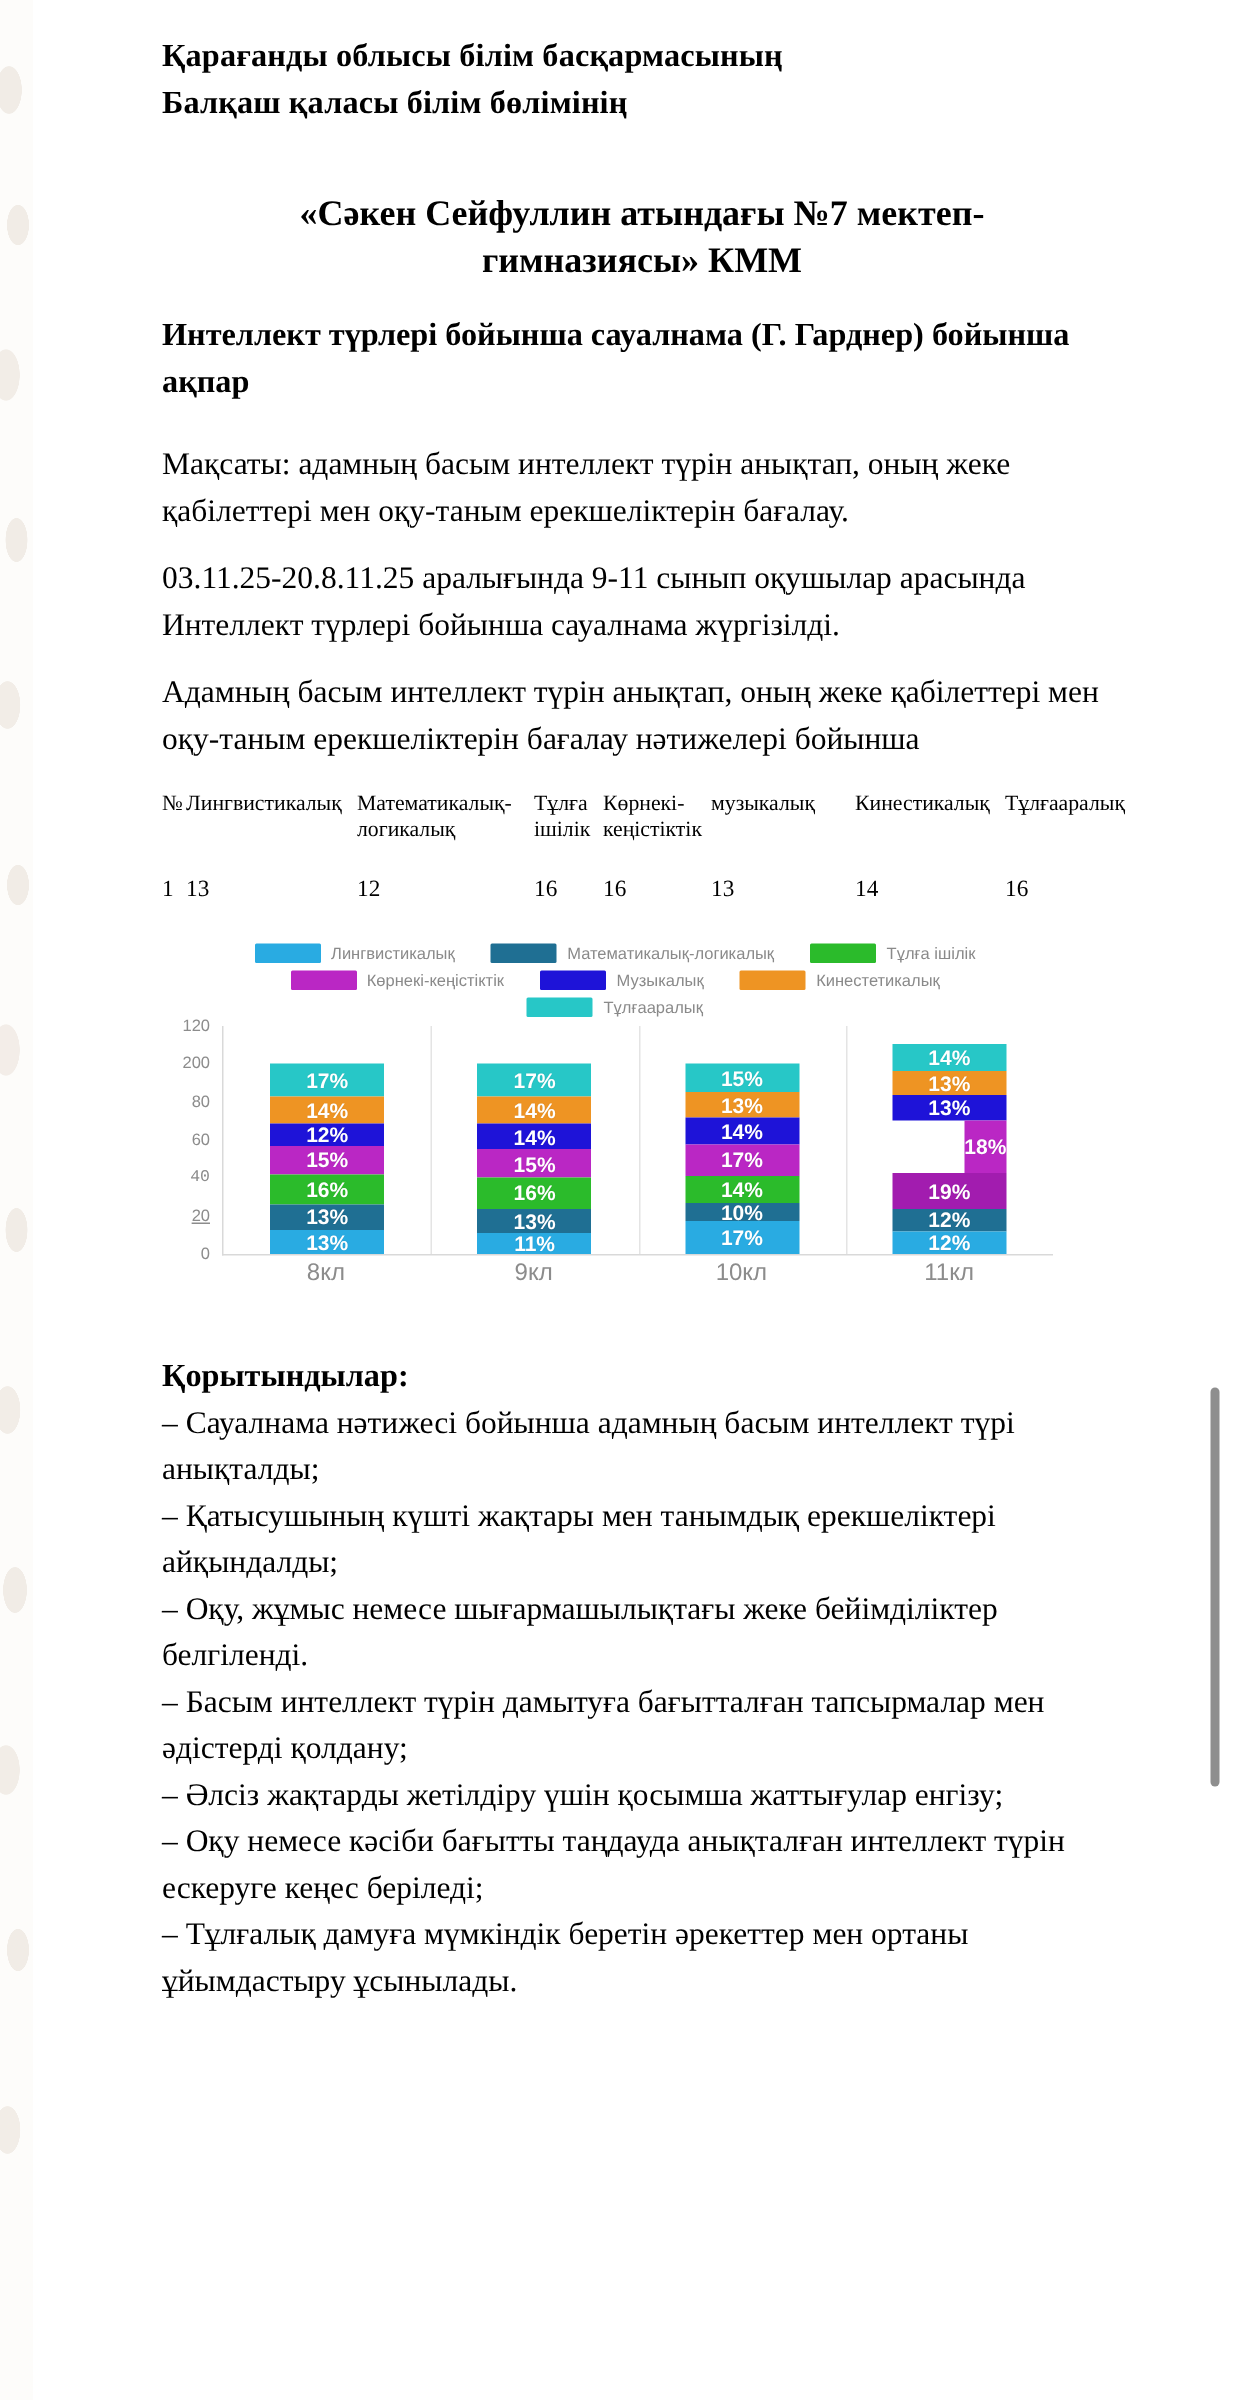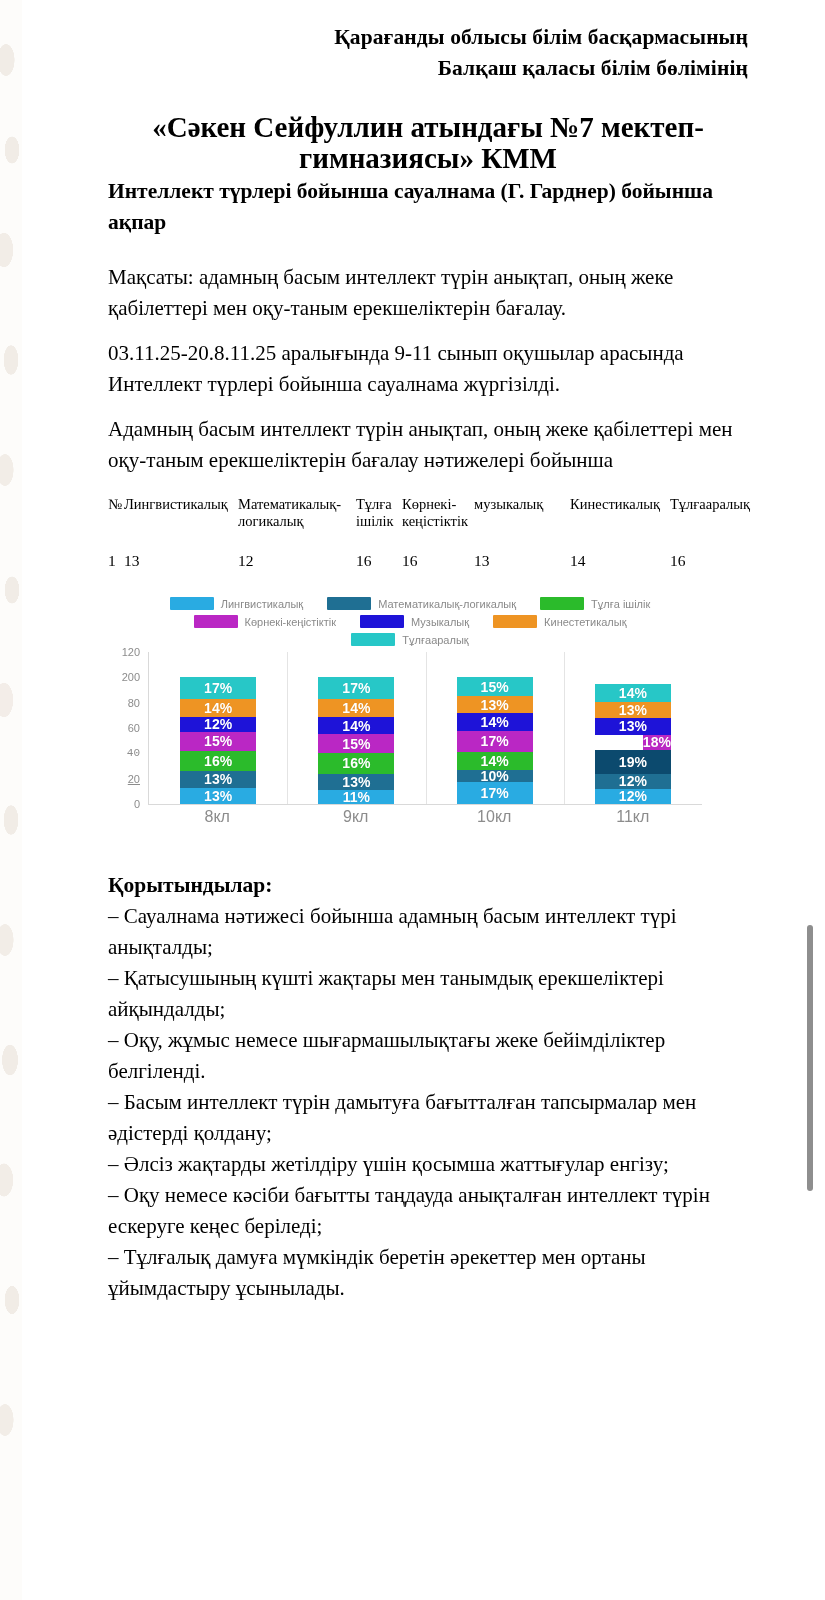--- a/index.html
+++ b/index.html
@@ -52,31 +52,31 @@
     position: absolute;
     left: 108px;
     top: 0;
     width: 640px;
   }
 
   h1.doc-title {
     font-size: 21.5px;
     line-height: 31px;
     font-weight: bold;
-    text-align: right;
+    text-align: left;
     margin: 0;
     padding-top: 22px;
     letter-spacing: .1px;
   }
   h2.doc-subtitle {
-    font-size: 29px;
+    font-size: 24px;
     line-height: 31px;
     font-weight: bold;
     text-align: center;
-    margin: 0;
+    margin: 16px;
     padding-top: 28px;
   }
   h3.doc-section-title {
     font-size: 21.5px;
     line-height: 31px;
     font-weight: bold;
     text-align: left;
     margin: 0;
     padding-top: 2px;
   }
@@ -387,22 +387,22 @@
                   <div class="seg" style="background: rgb(186, 39, 196); height: 21.5333px;">17%</div>
                   <div class="seg" style="background: rgb(30, 19, 216); height: 17.7333px;">14%</div>
                   <div class="seg" style="background: rgb(238, 148, 35); height: 16.4667px;">13%</div>
                   <div class="seg" style="background: rgb(39, 199, 199); height: 19px;">15%</div>
                 </div>
               </div>
               <div class="bar-group">
                 <div class="stack">
                   <div class="seg" style="background: rgb(41, 171, 226); height: 15.2px;">12%</div>
                   <div class="seg" style="background: rgb(31, 111, 147); height: 15.2px;">12%</div>
-                  <div class="seg" style="background: #0c4a6e; height: 24.0667px;">19%</div>
-                  <div class="seg" style="background: rgb(186, 39, 196); height: 15px; margin-left: 48px;">18%</div>
+                  <div class="seg" style="background: #a21caf; height: 24.0667px;">19%</div>
+                  <div class="seg" style="background: rgb(186, 39, 196); height: 35px; margin-left: 48px;">18%</div>
                   <div class="seg" style="background: rgb(30, 19, 216); height: 16.4667px;">13%</div>
                   <div class="seg" style="background: rgb(238, 148, 35); height: 16.4667px;">13%</div>
                   <div class="seg" style="background: rgb(39, 199, 199); height: 17.7333px;">14%</div>
                 </div>
               </div>
             </div>
         <div class="grid-v" style="left: 25%;"></div>
             <div class="grid-v" style="left: 50%;"></div>
             <div class="grid-v" style="left: 75%;"></div>
           </div>

